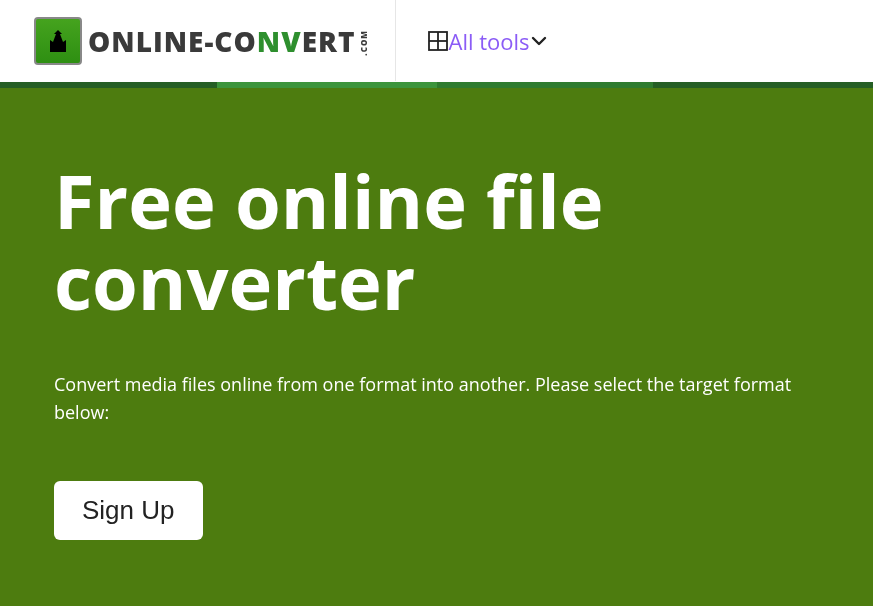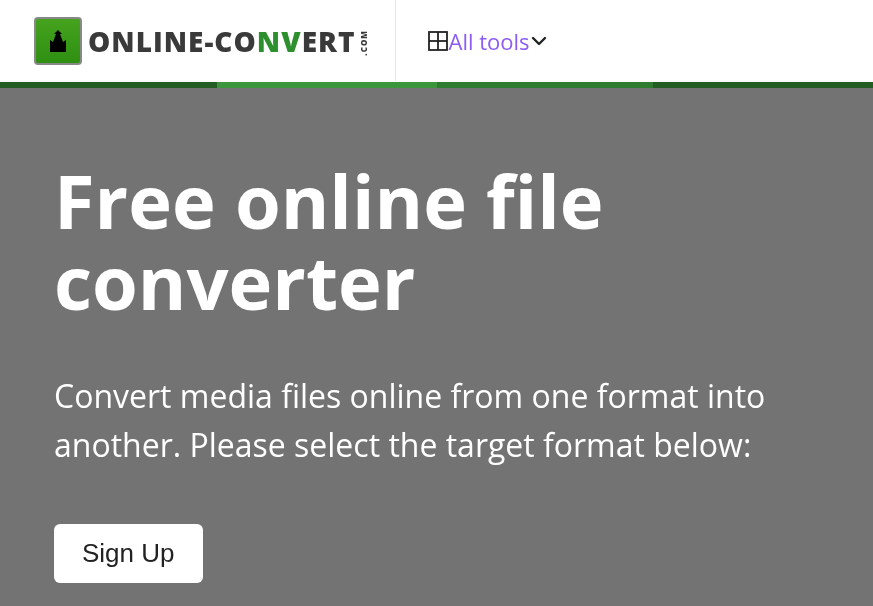--- a/index.html
+++ b/index.html
@@ -73,21 +73,21 @@
     cursor: pointer;
     color: #8b5cf6;
     font-size: 22px;
     font-weight: 400;
   }
   .all-tools .grid-icon svg,
   .all-tools .chev-icon svg { display: block; }
 
   
   .hero {
-    background: #737373;
+    background: #4d7c0f;
     height: calc(100% - 82px);
     padding: 78px 54px 0 54px;
     color: #fff;
     position: relative;
   }
   .tabs-hint {
     position: absolute;
     top: 0;
     left: 0;
     width: 100%;
@@ -99,21 +99,21 @@
   .tabs-hint span:nth-child(3){ flex:0 0 216px; background:#2f7b2f; }
   .tabs-hint span:nth-child(4){ flex:1; background:#255e25; }
 
   .hero h1 {
     font-size: 74px;
     line-height: 1.1;
     font-weight: 700;
     margin-bottom: 48px;
   }
   .hero p {
-    font-size: 32px;
+    font-size: 18px;
     line-height: 1.55;
     margin-bottom: 54px;
     max-width: 760px;
     margin-top: 24px;
   }
   .signup-btn {
     background: #fff;
     color: #222;
     border: none;
     border-radius: 6px;

